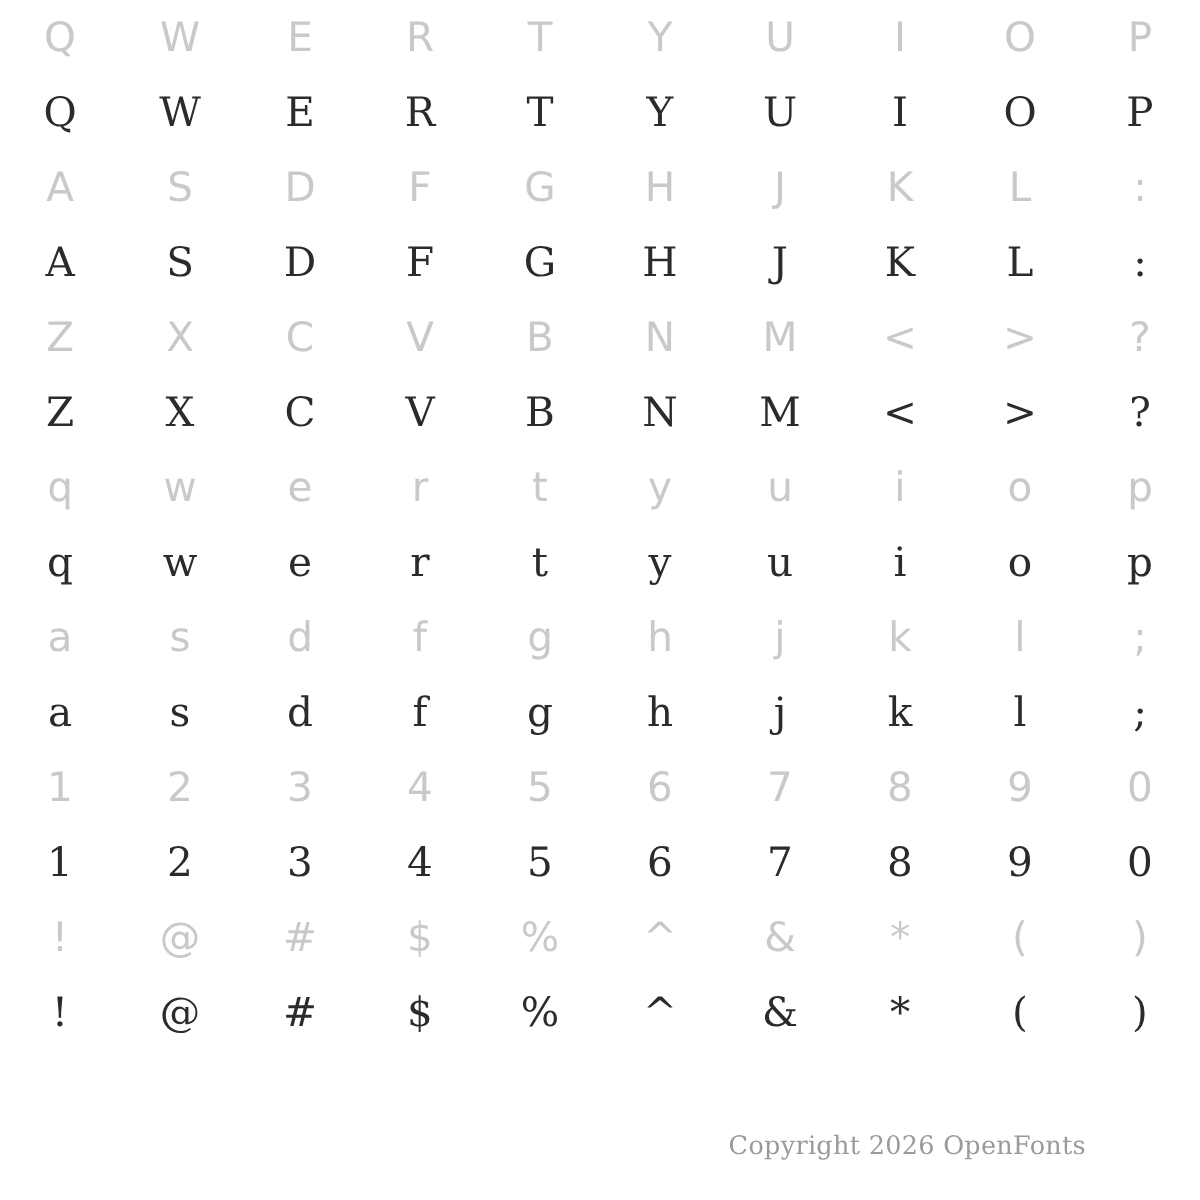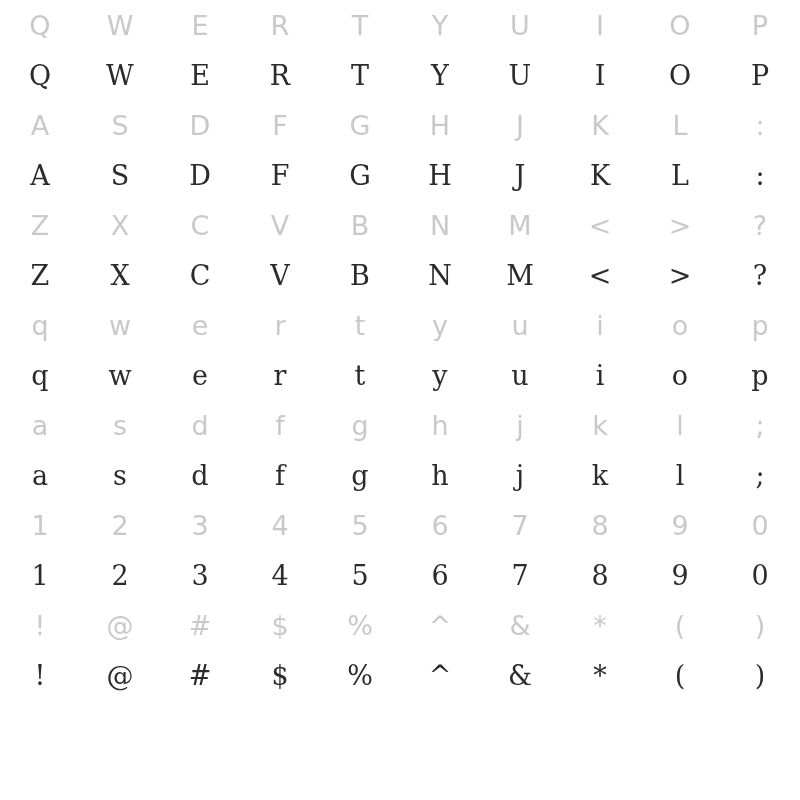--- a/index.html
+++ b/index.html
@@ -74,13 +74,14 @@
       <div class="row row-sample"><div class="cell">Z</div><div class="cell">X</div><div class="cell">C</div><div class="cell">V</div><div class="cell">B</div><div class="cell">N</div><div class="cell">M</div><div class="cell">&lt;</div><div class="cell">&gt;</div><div class="cell">?</div></div>
       <div class="row row-ref"><div class="cell">q</div><div class="cell">w</div><div class="cell">e</div><div class="cell">r</div><div class="cell">t</div><div class="cell">y</div><div class="cell">u</div><div class="cell">i</div><div class="cell">o</div><div class="cell">p</div></div>
       <div class="row row-sample"><div class="cell">q</div><div class="cell">w</div><div class="cell">e</div><div class="cell">r</div><div class="cell">t</div><div class="cell">y</div><div class="cell">u</div><div class="cell">i</div><div class="cell">o</div><div class="cell">p</div></div>
       <div class="row row-ref"><div class="cell">a</div><div class="cell">s</div><div class="cell">d</div><div class="cell">f</div><div class="cell">g</div><div class="cell">h</div><div class="cell">j</div><div class="cell">k</div><div class="cell">l</div><div class="cell">;</div></div>
       <div class="row row-sample"><div class="cell">a</div><div class="cell">s</div><div class="cell">d</div><div class="cell">f</div><div class="cell">g</div><div class="cell">h</div><div class="cell">j</div><div class="cell">k</div><div class="cell">l</div><div class="cell">;</div></div>
       <div class="row row-ref"><div class="cell">1</div><div class="cell">2</div><div class="cell">3</div><div class="cell">4</div><div class="cell">5</div><div class="cell">6</div><div class="cell">7</div><div class="cell">8</div><div class="cell">9</div><div class="cell">0</div></div>
       <div class="row row-sample"><div class="cell">1</div><div class="cell">2</div><div class="cell">3</div><div class="cell">4</div><div class="cell">5</div><div class="cell">6</div><div class="cell">7</div><div class="cell">8</div><div class="cell">9</div><div class="cell">0</div></div>
       <div class="row row-ref"><div class="cell">!</div><div class="cell">@</div><div class="cell">#</div><div class="cell">$</div><div class="cell">%</div><div class="cell">^</div><div class="cell">&amp;</div><div class="cell">*</div><div class="cell">(</div><div class="cell">)</div></div>
       <div class="row row-sample"><div class="cell">!</div><div class="cell">@</div><div class="cell">#</div><div class="cell">$</div><div class="cell">%</div><div class="cell">^</div><div class="cell">&amp;</div><div class="cell">*</div><div class="cell">(</div><div class="cell">)</div></div>
     </div>
+  <div class="footer">Copyright 2026 OpenFonts</div>
 </div>
 
 </body></html>

